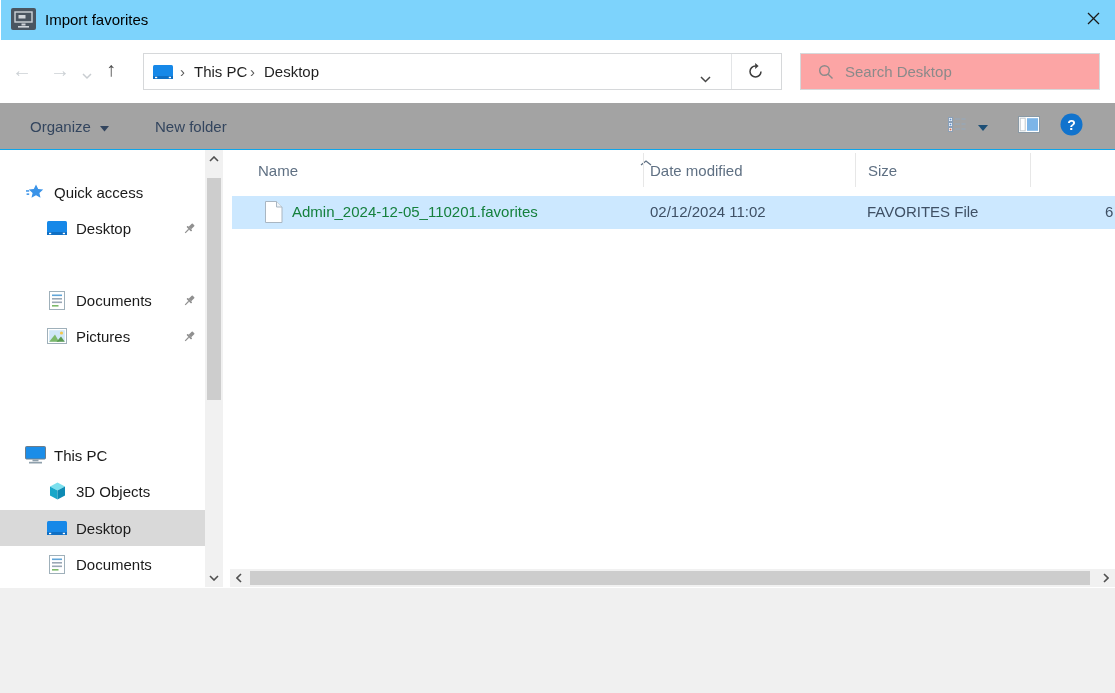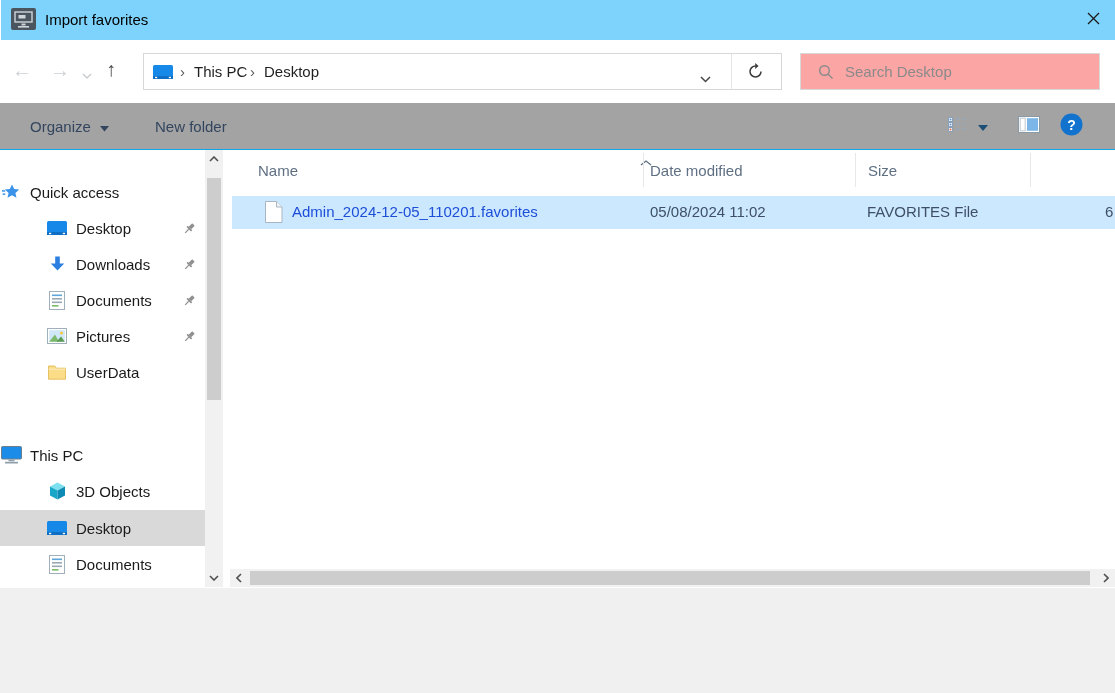--- a/index.html
+++ b/index.html
@@ -35,21 +35,21 @@
   .col-divider { position:absolute; top:153px; width:1px; height:34px; background:#e7e7e7; }
   .col-header { position:absolute; top:150px; height:40px; display:flex; align-items:center; color:#5f7083; cursor:pointer; }
 
   
   .file-row { left:232px; top:196px; width:883px; height:33px; background:#cce8ff; cursor:pointer; }
   .cell { position:absolute; top:7px; white-space:nowrap; }
   .cell-muted { color:#3f5065; }
 
   
   .srow { position:absolute; left:0; width:205px; height:36px; display:flex; align-items:center; cursor:pointer; }
-  .srow.lvl0 { }
+  .srow.lvl0 { padding-left:24px; }
   .srow.lvl1 { padding-left:46px; }
   .srow.selected { background:#d9d9d9; }
   .s-icon { width:22px; display:flex; justify-content:center; flex:none; }
   .s-label { margin-left:8px; color:#1a1a1a; white-space:nowrap; }
   .pin { position:absolute; left:183px; top:11px; }
 
   
   .vscroll { left:205px; top:150px; width:18px; height:437px; background:#f1f1f1; }
   .vthumb { position:absolute; left:2px; top:28px; width:14px; height:222px; background:#cdcdcd; }
   .scroll-arrow { position:absolute; width:18px; height:18px; display:flex; align-items:center; justify-content:center; cursor:pointer; }
@@ -208,22 +208,22 @@
       <span>Size</span>
     </div>
 
   <div class="abs file-row">
     <span class="abs" style="left:33px;top:5px;">
       <svg width="18" height="22" viewBox="0 0 18 22">
         <path d="M0.5 0.5 h11 l5.5 5.5 v15.5 h-16.5 z" fill="#fff" stroke="#a9b6c2"></path>
         <path d="M11.5 0.5 v5.5 h5.5" fill="#eef3f7" stroke="#a9b6c2"></path>
       </svg>
     </span>
-    <span class="cell" style="left:60px;color:#1d4ed8;">Admin_2024-12-05_110201.favorites</span>
-    <span class="cell cell-muted" style="left:418px;">05/08/2024 11:02</span>
+    <span class="cell" style="left:60px;color:#15803d;">Admin_2024-12-05_110201.favorites</span>
+    <span class="cell cell-muted" style="left:418px;">02/12/2024 11:02</span>
     <span class="cell cell-muted" style="left:635px;">FAVORITES File</span>
     <span class="cell cell-muted" style="left:873px;">6</span>
   </div>
 
   <div class="srow lvl0" style="top:174px;">
     <span class="s-icon">
       <svg width="18" height="17" viewBox="0 0 18 17">
         <path d="M10 0.5 l2.2 4.6 5 .5 -3.8 3.3 1.1 4.9 -4.5-2.6 -4.5 2.6 1.1-4.9 -3.8-3.3 5-.5 z" fill="#3a93e8"></path>
         <rect x="0" y="6.2" width="3.2" height="1.5" fill="#3a93e8"></rect>
         <rect x="0.6" y="9.4" width="2.6" height="1.5" fill="#3a93e8"></rect>
@@ -246,37 +246,20 @@
       <svg width="13" height="13" viewBox="0 0 13 13">
           <g fill="#909090" transform="rotate(45 6.5 6.5)">
             <rect x="4.7" y="0.8" width="3.6" height="5.2" rx="0.8"></rect>
             <rect x="3.2" y="5.8" width="6.6" height="1.8" rx="0.9"></rect>
             <rect x="5.9" y="7.6" width="1.2" height="5"></rect>
           </g>
         </svg>
     </span>
   </div>
 
-  <div class="srow lvl1" style="top:246px;">
-    <span class="s-icon">
-      <svg width="17" height="17" viewBox="0 0 17 17">
-        <path d="M6.2 0.5 h4.6 v7 h4.4 L8.5 14.5 1.8 7.5 h4.4 z" fill="#2a7fe0"></path>
-      </svg>
-    </span>
-    <span class="s-label">Downloads</span>
-    <span class="pin">
-      <svg width="13" height="13" viewBox="0 0 13 13">
-          <g fill="#909090" transform="rotate(45 6.5 6.5)">
-            <rect x="4.7" y="0.8" width="3.6" height="5.2" rx="0.8"></rect>
-            <rect x="3.2" y="5.8" width="6.6" height="1.8" rx="0.9"></rect>
-            <rect x="5.9" y="7.6" width="1.2" height="5"></rect>
-          </g>
-        </svg>
-    </span>
-  </div>
 
   <div class="srow lvl1" style="top:282px;">
     <span class="s-icon">
       <svg width="16" height="19" viewBox="0 0 16 19">
         <rect x="0.5" y="0.5" width="15" height="18" fill="#fff" stroke="#9fb0ba"></rect>
         <rect x="3" y="3.5" width="10" height="1.6" fill="#61a5d8"></rect>
         <rect x="3" y="7" width="10" height="1.6" fill="#9aa7b5"></rect>
         <rect x="3" y="10.5" width="10" height="1.6" fill="#9aa7b5"></rect>
         <rect x="3" y="14" width="6.5" height="1.6" fill="#7cb96a"></rect>
       </svg>
@@ -308,29 +291,20 @@
       <svg width="13" height="13" viewBox="0 0 13 13">
           <g fill="#909090" transform="rotate(45 6.5 6.5)">
             <rect x="4.7" y="0.8" width="3.6" height="5.2" rx="0.8"></rect>
             <rect x="3.2" y="5.8" width="6.6" height="1.8" rx="0.9"></rect>
             <rect x="5.9" y="7.6" width="1.2" height="5"></rect>
           </g>
         </svg>
     </span>
   </div>
 
-  <div class="srow lvl1" style="top:354px;">
-    <span class="s-icon">
-      <svg width="18" height="15" viewBox="0 0 18 15">
-        <path d="M0.5 1 h6.2 l1.6 2.2 h9.2 v11 h-17 z" fill="#fbdd87" stroke="#e3bb56" stroke-width="0.9"></path>
-        <path d="M0.5 4.2 h17" stroke="#f6efc9" stroke-width="0.9"></path>
-      </svg>
-    </span>
-    <span class="s-label">UserData</span>
-  </div>
 
 
   <div class="srow lvl0" style="top:437px;">
     <span class="s-icon">
       <svg width="21" height="18" viewBox="0 0 21 18">
         <rect x="0.5" y="0.5" width="20" height="12.5" rx="1" fill="#1b8de8" stroke="#6d7d8a"></rect>
         <rect x="7.5" y="13.5" width="6" height="1.8" fill="#8fa0ac"></rect>
         <rect x="4" y="15.8" width="13" height="1.7" fill="#8fa0ac"></rect>
       </svg>
     </span>

